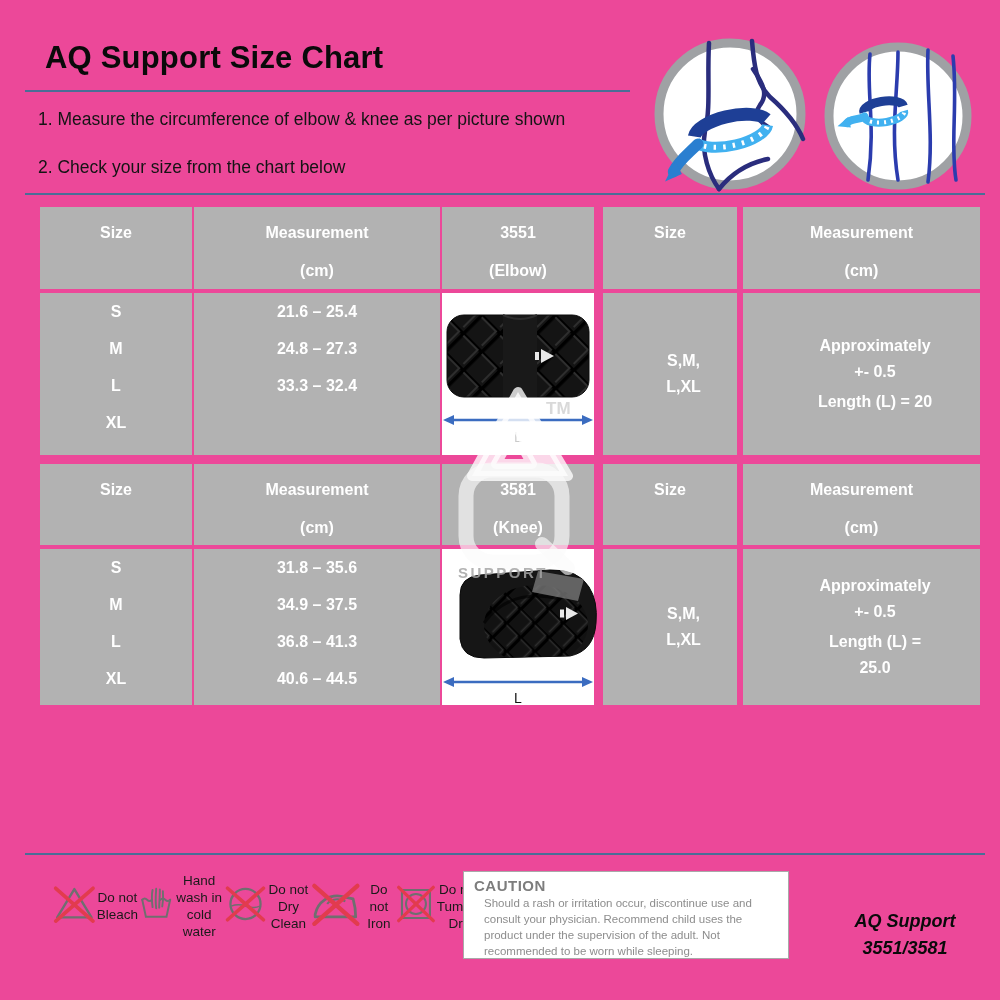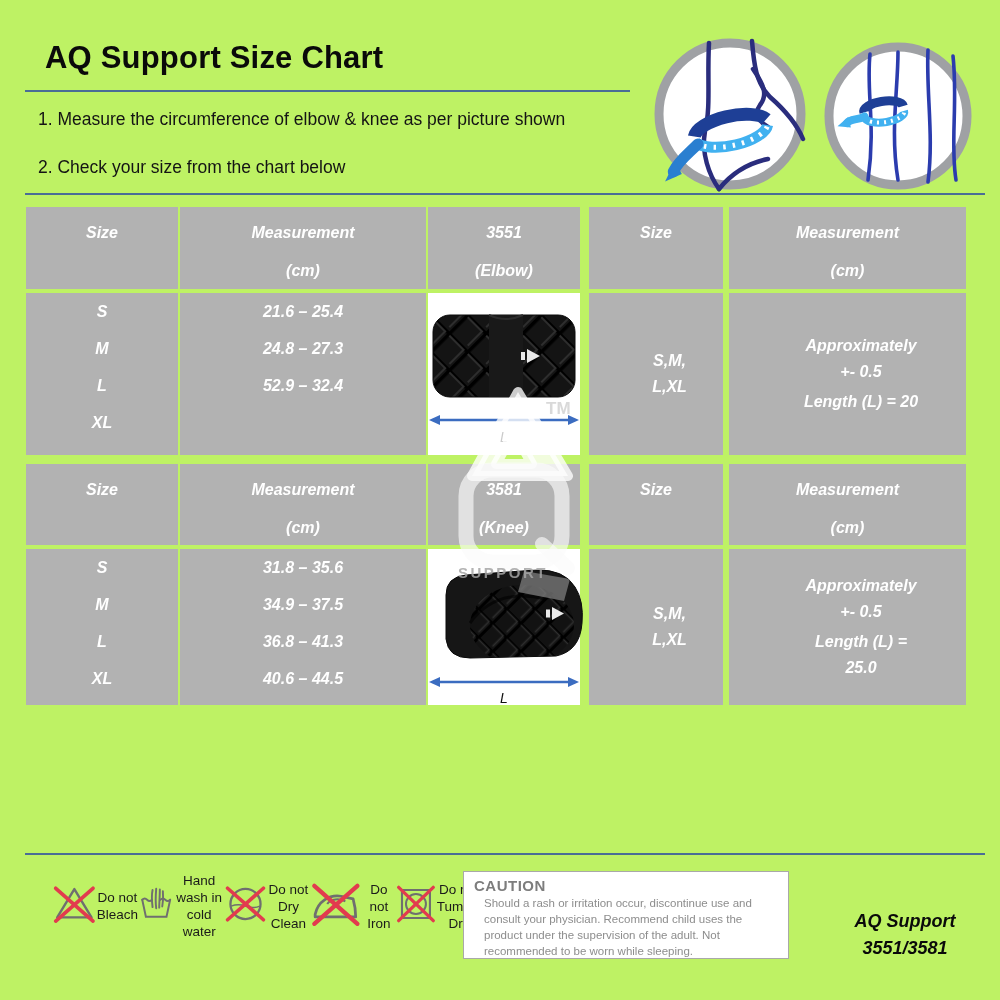--- a/index.html
+++ b/index.html
@@ -1,32 +1,32 @@
 <!DOCTYPE html>
 <html><head>
 <meta charset="utf-8">
 <style>
   html,body{margin:0;padding:0;background:#fff;}
-  .page{position:relative;width:1000px;height:1000px;background:#bef264;overflow:hidden;
+  .page{position:relative;width:1000px;height:1000px;background:#ec4899;overflow:hidden;
         font-family:"Liberation Sans",sans-serif;color:#111;}
   
   .title{position:absolute;left:45px;top:40px;font-size:31px;font-weight:800;letter-spacing:.2px;color:#0a0a0a;margin:0;}
   .rule{position:absolute;height:2px;background:#4a6d96;}
   .rule-title{left:25px;top:90px;width:605px;}
   .rule-header{left:25px;top:193px;width:960px;}
   .rule-bottom{left:25px;top:853px;width:960px;}
   .instr{position:absolute;left:38px;font-size:17.5px;color:#141414;}
   .i1{top:109px;}
   .i2{top:157px;}
   
   .circle{position:absolute;}
   .c1{left:652px;top:35px;width:156px;height:158px;}
   .c2{left:822px;top:40px;width:152px;height:152px;}
   
-  .tbl{position:absolute;left:26px;width:940px;font-style:italic;}
+  .tbl{position:absolute;left:40px;width:940px;}
   .t1{top:207px;height:248px;}
   .t2{top:464px;height:241px;}
   .cell{position:absolute;background:#b2b2b2;color:#fff;font-weight:700;text-align:center;box-sizing:border-box;}
   .col1{left:0;width:152px;}
   .col2{left:154px;width:246px;}
   .col3{left:402px;width:152px;}
   .col4{left:563px;width:134px;}
   .col5{left:703px;width:237px;}
   .head{top:0;height:82px;font-size:16px;line-height:38px;padding-top:7px;}
   .t2 .head{height:81px;}
@@ -126,21 +126,21 @@
 
     <div class="cell body col1 rows">
       <div>S</div>
       <div>M</div>
       <div>L</div>
       <div>XL</div>
     </div>
     <div class="cell body col2 rows">
       <div>21.6 – 25.4</div>
       <div>24.8 – 27.3</div>
-      <div>52.9 – 32.4</div>
+      <div>33.3 – 32.4</div>
     </div>
 
     <div class="prodcell body col3">
       <svg width="146" height="86" viewBox="0 0 146 86" style="left:3px;top:20px;">
         <defs>
           <pattern id="q1" width="26" height="26" patternUnits="userSpaceOnUse" patternTransform="rotate(45)">
             <rect width="26" height="26" fill="#141414"></rect>
             <path d="M0 0 H26 M0 0 V26" stroke="#000000" stroke-width="7"></path>
             <path d="M3 3 H23 V23" stroke="#2e2e2e" stroke-width="2" fill="none"></path>
           </pattern>

